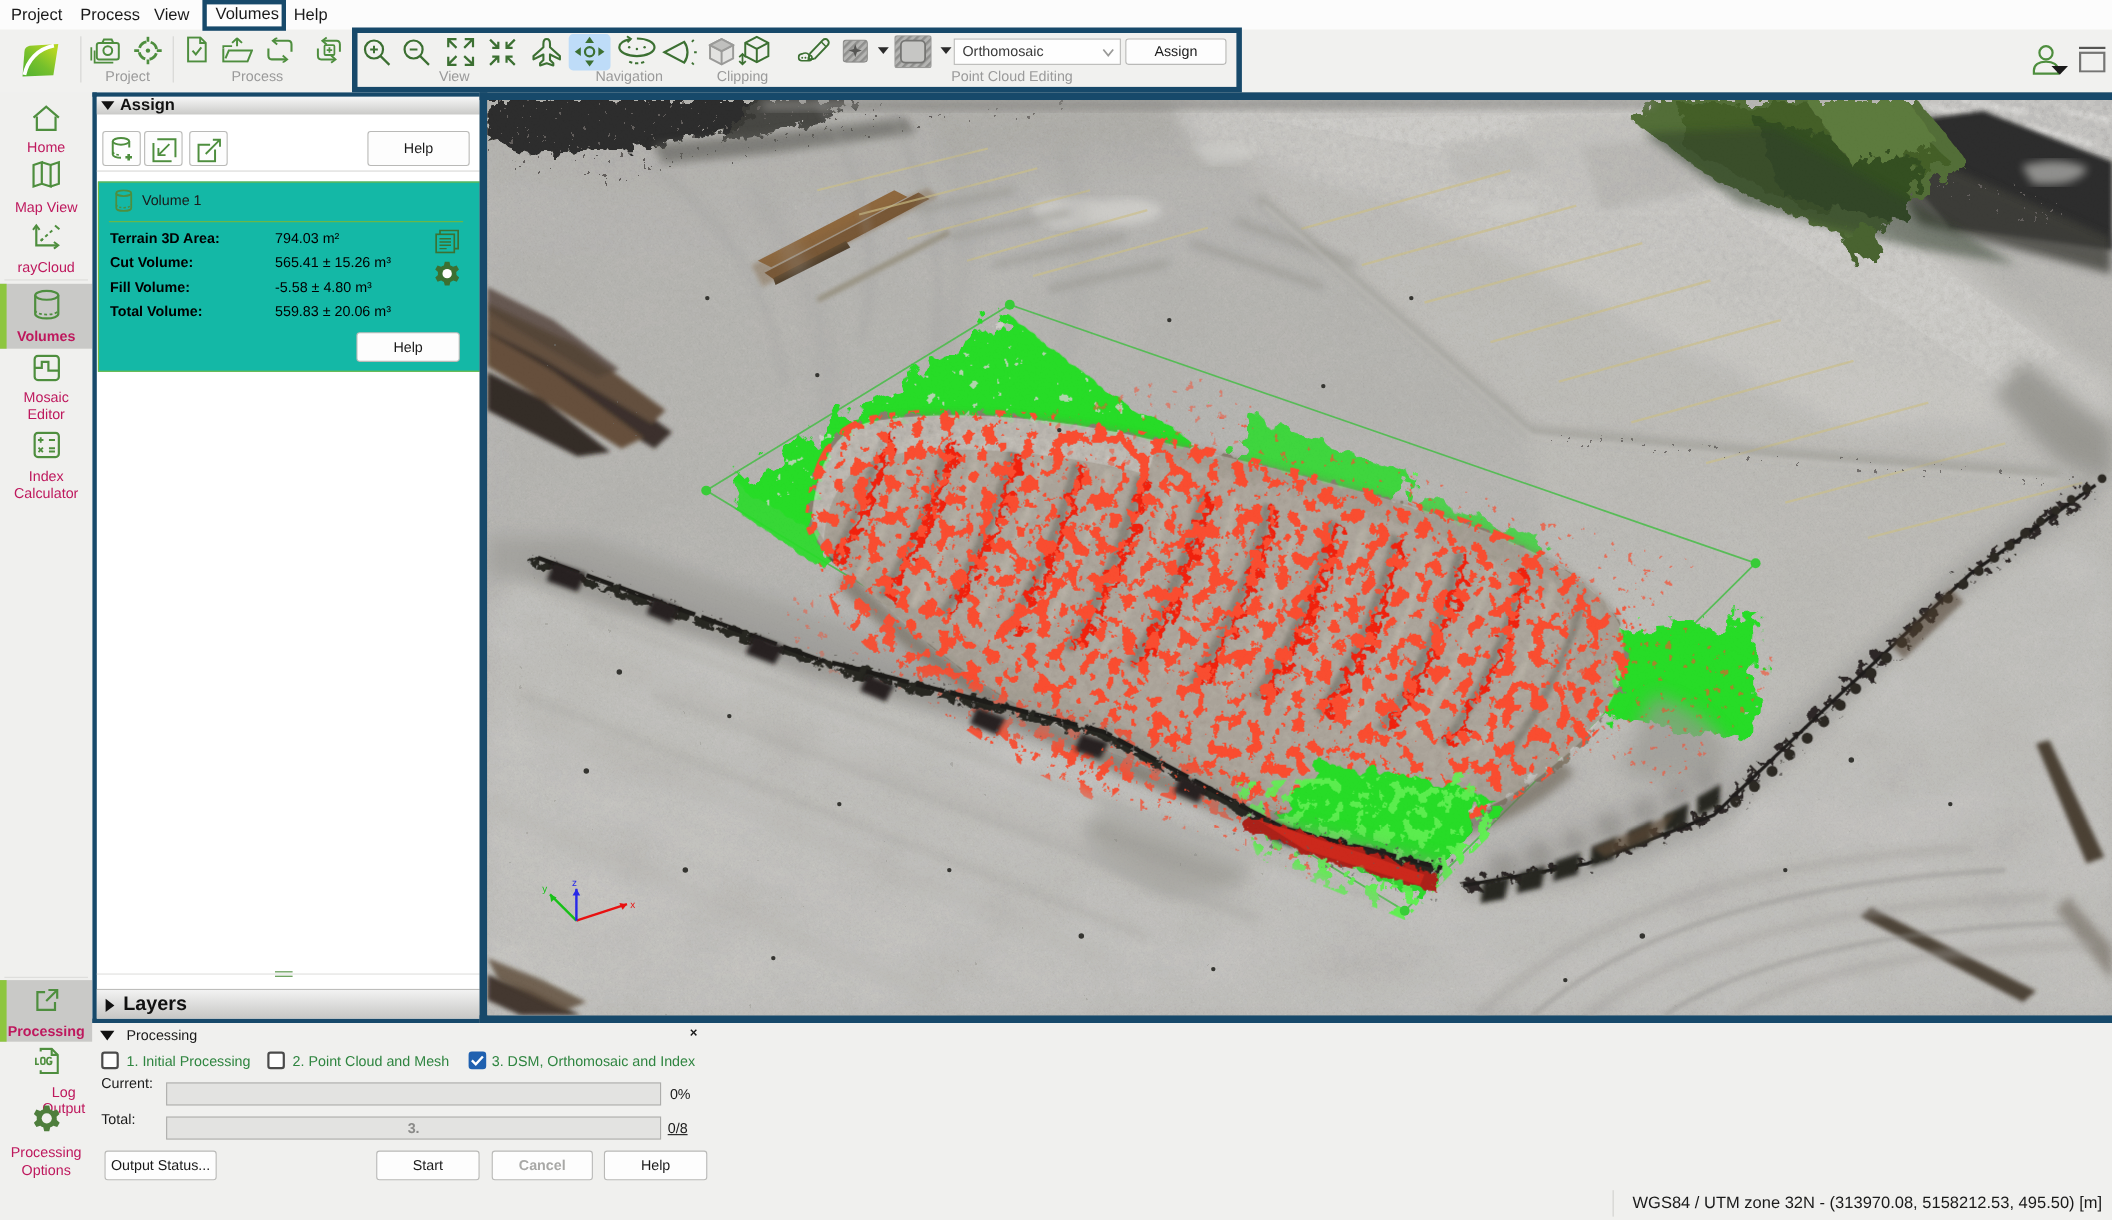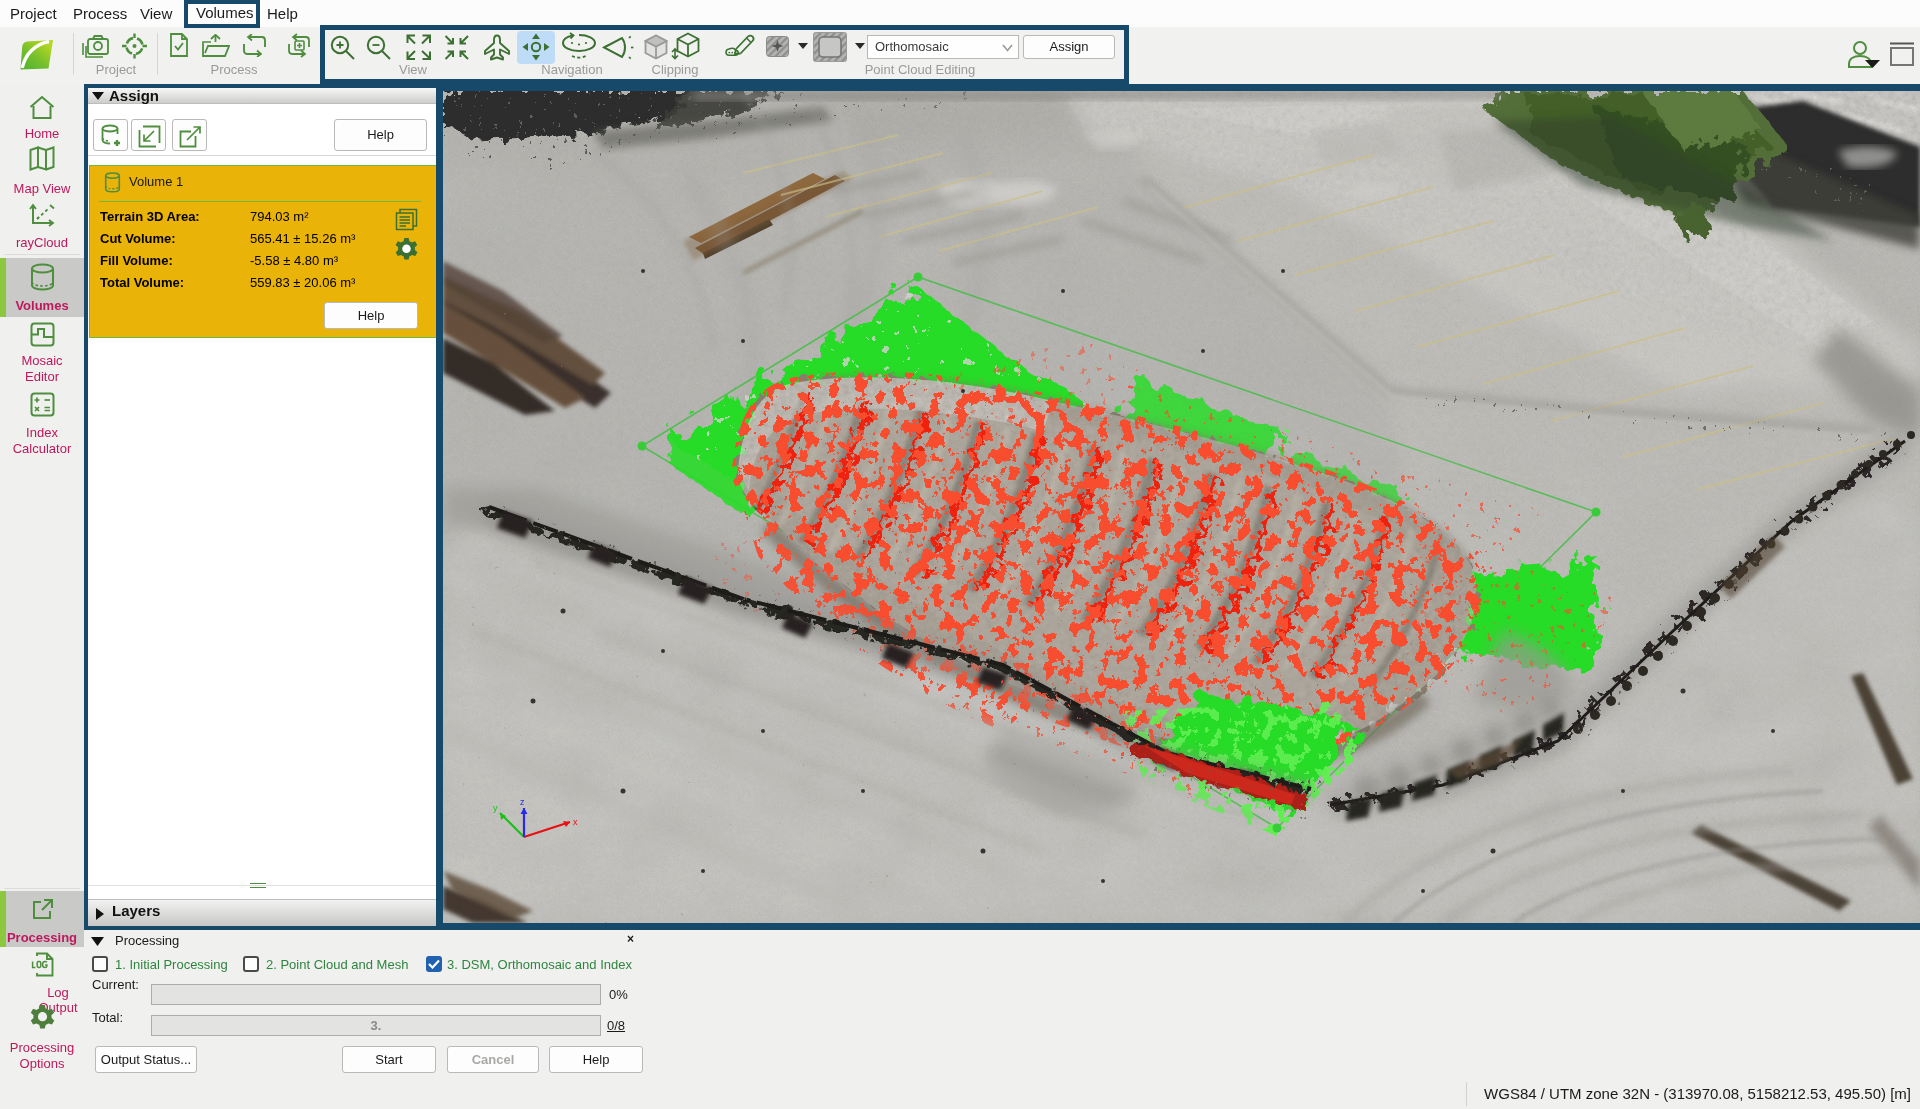--- a/index.html
+++ b/index.html
@@ -14,21 +14,21 @@
   #toolbox { position:absolute; left:320px; top:25px; width:809px; height:59px; border:5px solid #17496a; z-index:6; pointer-events:none; }
   .ti { position:absolute; }
   #sidebar { position:absolute; left:0; top:84px; width:84px; height:1025px; background:#f0f0ee; }
   .sbtxt { position:absolute; left:0; width:84px; text-align:center; font-size:13px; color:#be185d; }
   .sbsep { position:absolute; left:4px; width:76px; height:1px; background:#dcdcda; }
   .sbsel { position:absolute; left:0; width:84px; background:#c9c9c7; }
   .sbbar { position:absolute; left:0; top:0; width:6px; height:100%; background:#8dc63f; }
   #objpanel { position:absolute; left:84px; top:84px; width:359px; height:846px; background:#ffffff; border:4px solid #17496a; border-right:none; }
   #objhead { position:absolute; left:0; top:0; width:351px; height:16px; background:linear-gradient(#f7f7f7,#cdcdcb); border-bottom:1px solid #bdbdbb; }
   .btn { position:absolute; background:#fdfdfd; border:1px solid #b9b9b7; border-radius:3px; font-size:13px; color:#1a1a1a; text-align:center; }
-  #greenbox { position:absolute; left:1px; top:77px; width:352px; height:173px; border:1px solid #72b840; background:#eab308; }
+  #greenbox { position:absolute; left:1px; top:77px; width:352px; height:173px; border:1px solid #72b840; background:#14b8a6; }
   .vlab { position:absolute; left:10px; font-size:13px; font-weight:bold; color:#000; }
   .vval { position:absolute; left:160px; font-size:13px; color:#000; }
   #layersbar { position:absolute; left:0; top:811px; width:351px; height:27px; background:linear-gradient(#f2f2f2,#c7c7c5); border-top:1px solid #bdbdbb; }
   #procpanel { position:absolute; left:84px; top:930px; width:580px; height:150px; background:#f0f0ee; }
   .ptext { position:absolute; font-size:13px; color:#1a1a1a; }
   .gtext { position:absolute; font-size:13px; color:#2f8540; }
   .pbar { position:absolute; left:67px; width:450px; height:21px; background:#e3e3e1; border:1px solid #adadab; }
   .cb { position:absolute; width:16px; height:16px; border:2px solid #4a4a4a; border-radius:3px; background:#fdfdfd; }
   #statusbar { position:absolute; left:0; top:1080px; width:1920px; height:29px; background:#f0f0ee; }
   #viewport { position:absolute; left:436px; top:84px; width:1484px; height:846px; border:7px solid #17496a; border-right:none; background:#b6b5b1; }
@@ -363,21 +363,21 @@
     <span class="vlab" style="top:87px;">Fill Volume:</span>
       <span class="vval" style="top:87px;">-5.58 ± 4.80 m³</span>
     <span class="vlab" style="top:109px;">Total Volume:</span>
       <span class="vval" style="top:109px;">559.83 ± 20.06 m³</span>
     <div class="btn" style="left:234px;top:136px;width:94px;height:27px;line-height:25px;">Help</div>
   </div>
   <div id="layersbar">
     <svg style="position:absolute;left:7px;top:7px;" width="10" height="14" viewBox="0 0 10 14">
         <path d="M1,1 L9,7 L1,13 Z" fill="#111"></path>
       </svg>
-    <span style="position:absolute;left:24px;top:2px;font-size:15px;font-weight:bold;color:#111;">Layers</span>
+    <span style="position:absolute;left:24px;top:2px;font-size:18px;font-weight:bold;color:#111;">Layers</span>
   </div>
   <div style="position:absolute;left:0px;top:797px;width:351px;height:1px;background:#e0e0de;"></div>
   <div style="position:absolute;left:162px;top:795px;width:16px;height:5px;border-top:1px solid #4e8e3e;border-bottom:1px solid #4e8e3e;"></div>
 </div>
 <div id="viewport">
 <svg width="1477" height="832" viewBox="0 0 1477 832">
 <defs>
   <filter id="grain" x="0%" y="0%" width="100%" height="100%">
     <feTurbulence type="fractalNoise" baseFrequency="0.55" numOctaves="2" seed="8"></feTurbulence>
     <feColorMatrix type="saturate" values="0"></feColorMatrix>

